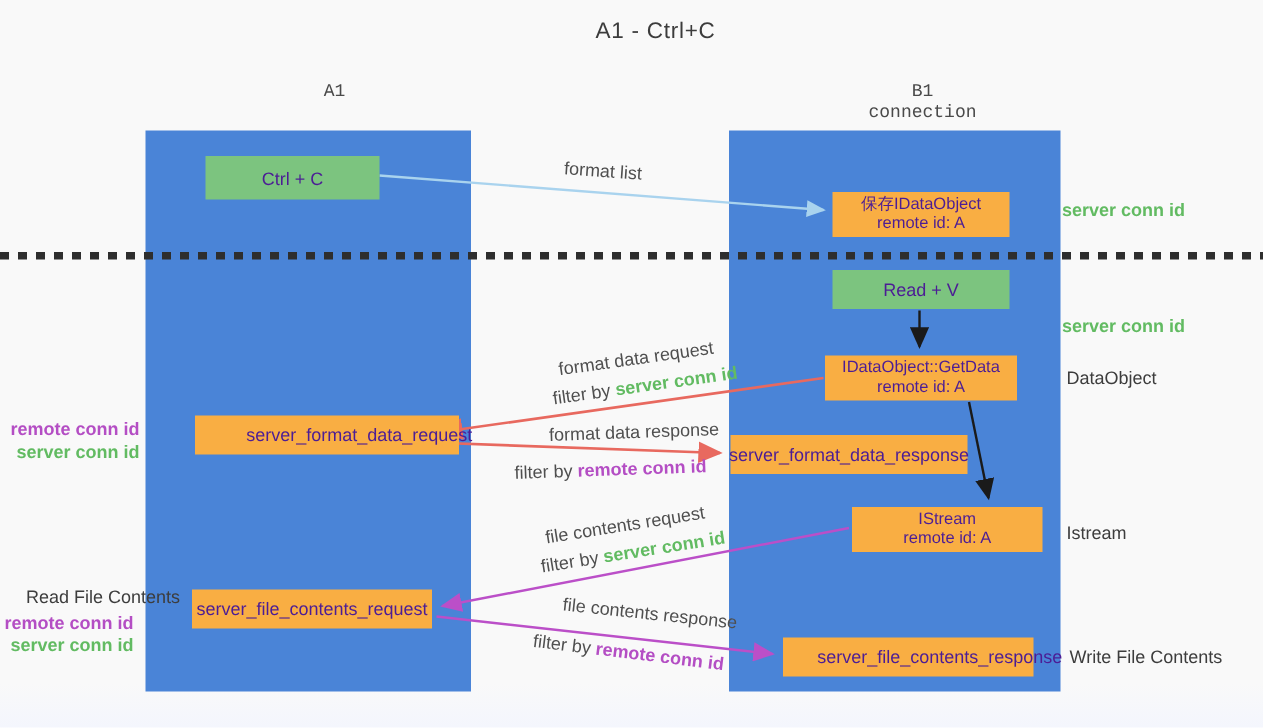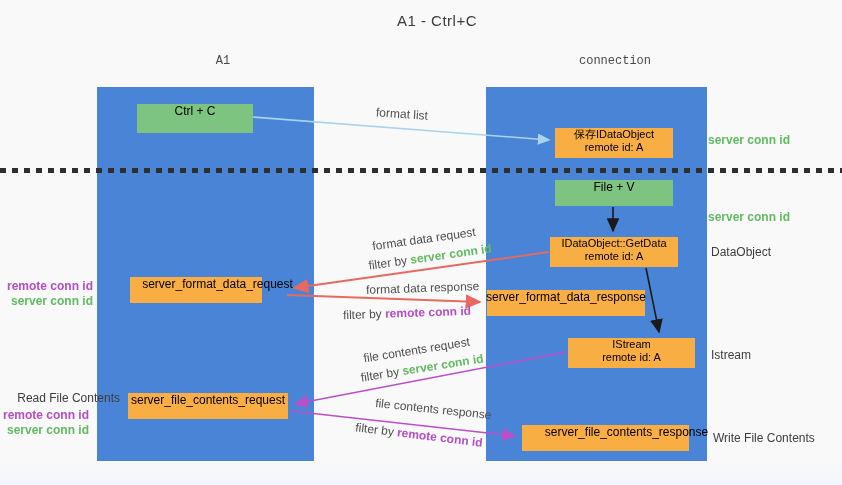--- a/index.html
+++ b/index.html
@@ -8,22 +8,22 @@
     background:linear-gradient(to bottom,#f9f9f9 0%,#f9f9f9 94%,#f4f6fd 100%);
     font-family:"Liberation Sans",sans-serif;
     color:#3d3d3d;
   }
   .abs{position:absolute;}
   .center{text-align:center;margin-left:16px;}
   .title{font-size:15px;line-height:21px;color:#3c3c3c;letter-spacing:0.5px;}
   .colhead{font-size:12px;line-height:14px;color:#4a4a4a;font-family:Liberation Mono, monospace;}
   .column{background:#4a84d7;}
   .node{
-    display:flex;align-items:center;justify-content:flex-start;flex-direction:column;
-    color:#000000;font-size:12px;line-height:14px;text-align:center;
+    display:flex;align-items:center;justify-content:center;flex-direction:column;
+    color:#4c1d95;font-size:12px;line-height:14px;text-align:center;
     box-sizing:border-box;
   }
   .green{background:#7cc47f;}
   .orange{background:#f9ae43;}
   .small{font-size:11px;line-height:13px;}
   .dotted{
     height:5px;
     background:repeating-linear-gradient(to right,#2e2e2e 0 6px,transparent 6px 12px);
     z-index:6;
   }
@@ -38,20 +38,21 @@
 <body>
 
 <div class="abs title center" style="left:0;top:10px;width:842px;">
   <div>A1 - Ctrl+C</div>
 </div>
 
 <div class="abs colhead center" style="left:137px;top:54px;width:140px;">
   <div>A1</div>
 </div>
 <div class="abs colhead center" style="left:529px;top:54px;width:140px;">
+  <div>B1</div>
   <div>connection</div>
 </div>
 
 <div class="abs column" style="left:97px;top:87px;width:217px;height:374px;"></div>
 <div class="abs column" style="left:486px;top:87px;width:221px;height:374px;"></div>
 
 <div class="abs dotted" style="left:0;top:168px;width:842px;"></div>
 
 <svg class="overlay" width="842" height="485" viewBox="0 0 842 485">
   <defs>
@@ -78,27 +79,27 @@
 </svg>
 
 <div class="abs node green z5" style="left:137px;top:104px;width:116px;height:29px;">
   <span>Ctrl + C</span>
 </div>
 <div class="abs node orange small z5" style="left:555px;top:128px;width:118px;height:30px;">
   <span>保存IDataObject</span>
   <span>remote id: A</span>
 </div>
 <div class="abs node green z5" style="left:555px;top:180px;width:118px;height:26px;">
-  <span>File + V</span>
+  <span>Read + V</span>
 </div>
 <div class="abs node orange small z5" style="left:550px;top:237px;width:128px;height:30px;">
   <span>IDataObject::GetData</span>
   <span>remote id: A</span>
 </div>
-<div class="abs node orange z5" style="left:130px;top:277px;width:132px;height:26px;padding-left:43px;">
+<div class="abs node orange z5" style="left:130px;top:277px;width:176px;height:26px;padding-left:43px;">
   <span>server_format_data_request</span>
 </div>
 <div class="abs node orange z5" style="left:487px;top:290px;width:158px;height:26px;">
   <span>server_format_data_response</span>
 </div>
 <div class="abs node orange small z5" style="left:568px;top:338px;width:127px;height:30px;">
   <span>IStream</span>
   <span>remote id: A</span>
 </div>
 <div class="abs node orange z5" style="left:128px;top:393px;width:160px;height:26px;">

